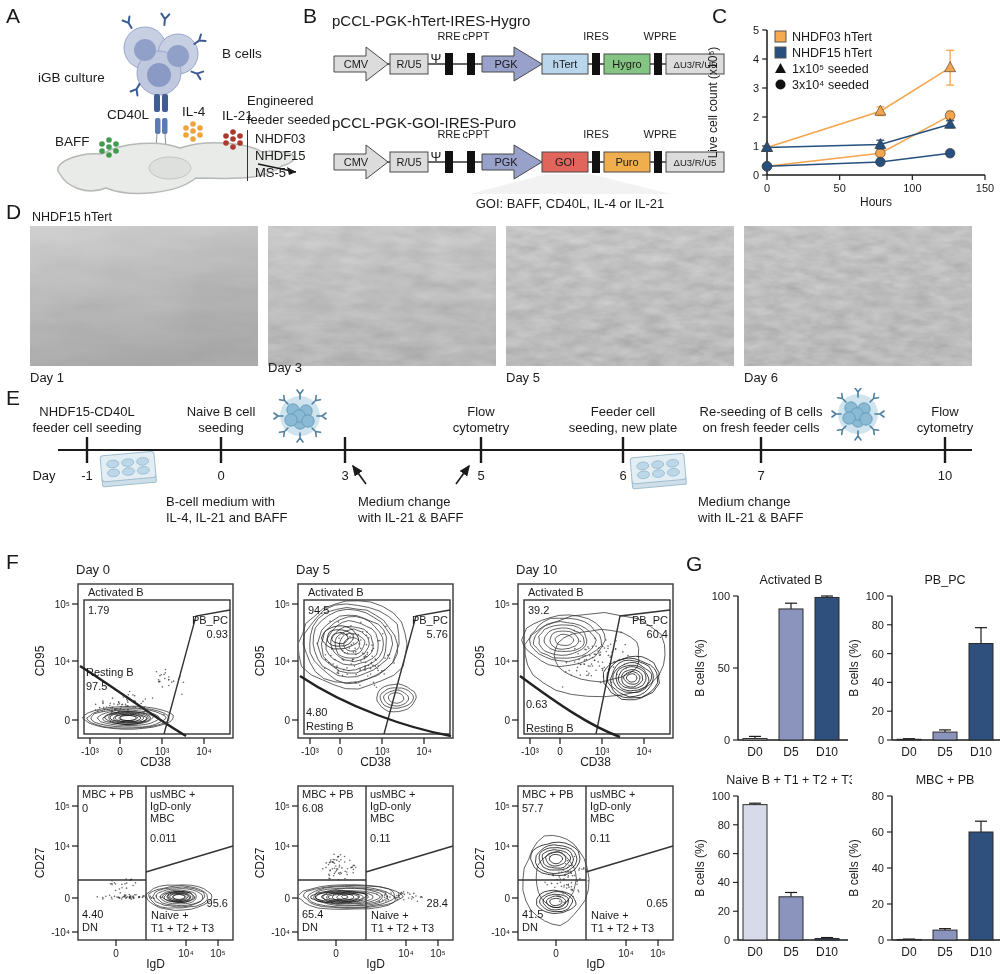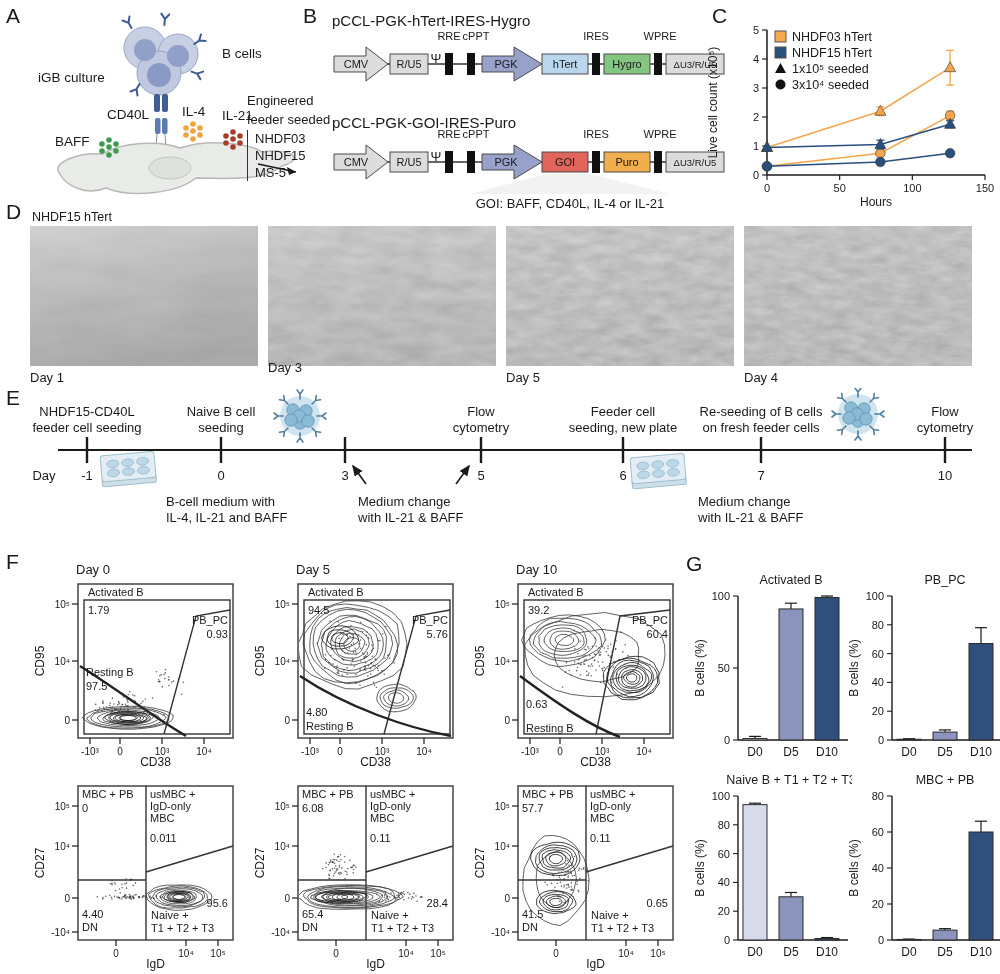--- a/index.html
+++ b/index.html
@@ -303,21 +303,21 @@
           <stop offset="0" stop-color="#adadad" stop-opacity="0.35"></stop>
           <stop offset="1" stop-color="#8d8d8d" stop-opacity="0.3"></stop>
         </linearGradient>
     </defs>
     <rect width="228" height="140" filter="url(#mf4)"></rect>
     <rect width="228" height="140" fill="url(#mg4)"></rect>
   </svg>
   <div class="abs dlab" style="left:30px;top:370px;">Day 1</div>
   <div class="abs dlab" style="left:268px;top:360px;">Day 3</div>
   <div class="abs dlab" style="left:506px;top:370px;">Day 5</div>
-  <div class="abs dlab" style="left:744px;top:370px;">Day 4</div>
+  <div class="abs dlab" style="left:744px;top:370px;">Day 6</div>
 
   <svg id="timeline" class="abs" style="left:0;top:388px;" width="1000" height="164" viewBox="0 0 1000 164">
       <defs>
         <marker id="arw" markerWidth="8" markerHeight="8" refX="6" refY="3" orient="auto">
           <path d="M0,0 L7,3 L0,6 Z" fill="#1a1a1a"></path>
         </marker>
         <g id="bcell-icon">
           <circle cx="0" cy="0" r="20" fill="#cfe4ee"></circle>
           <circle cx="-7" cy="-6" r="6.2" fill="#8abad4" stroke="#5d96b5" stroke-width="0.8"></circle>
           <circle cx="6" cy="-5" r="6.2" fill="#8abad4" stroke="#5d96b5" stroke-width="0.8"></circle>

